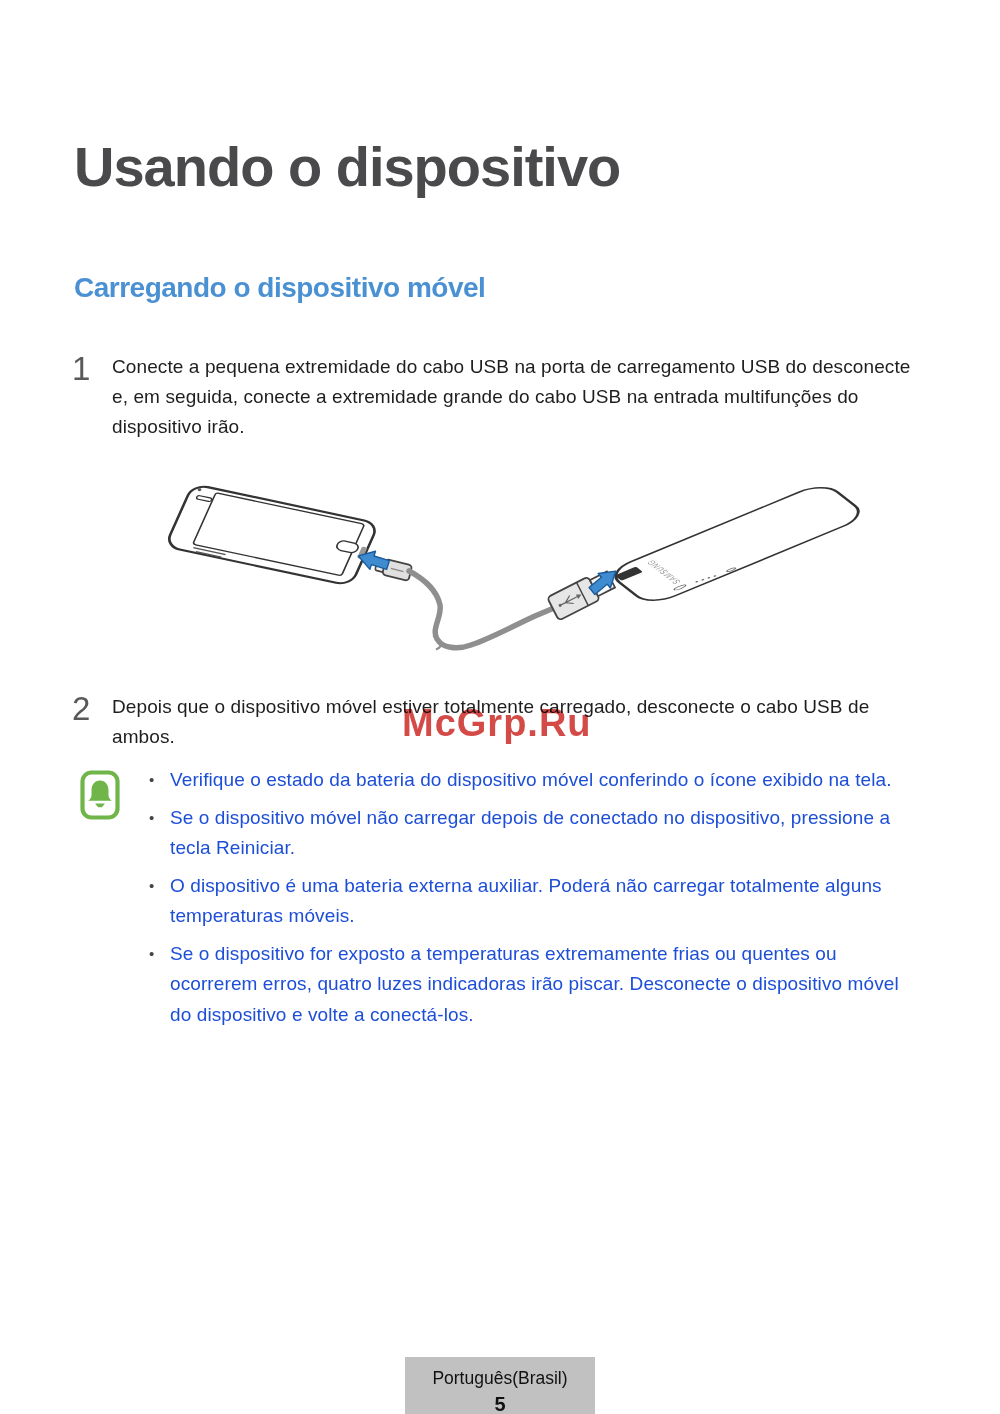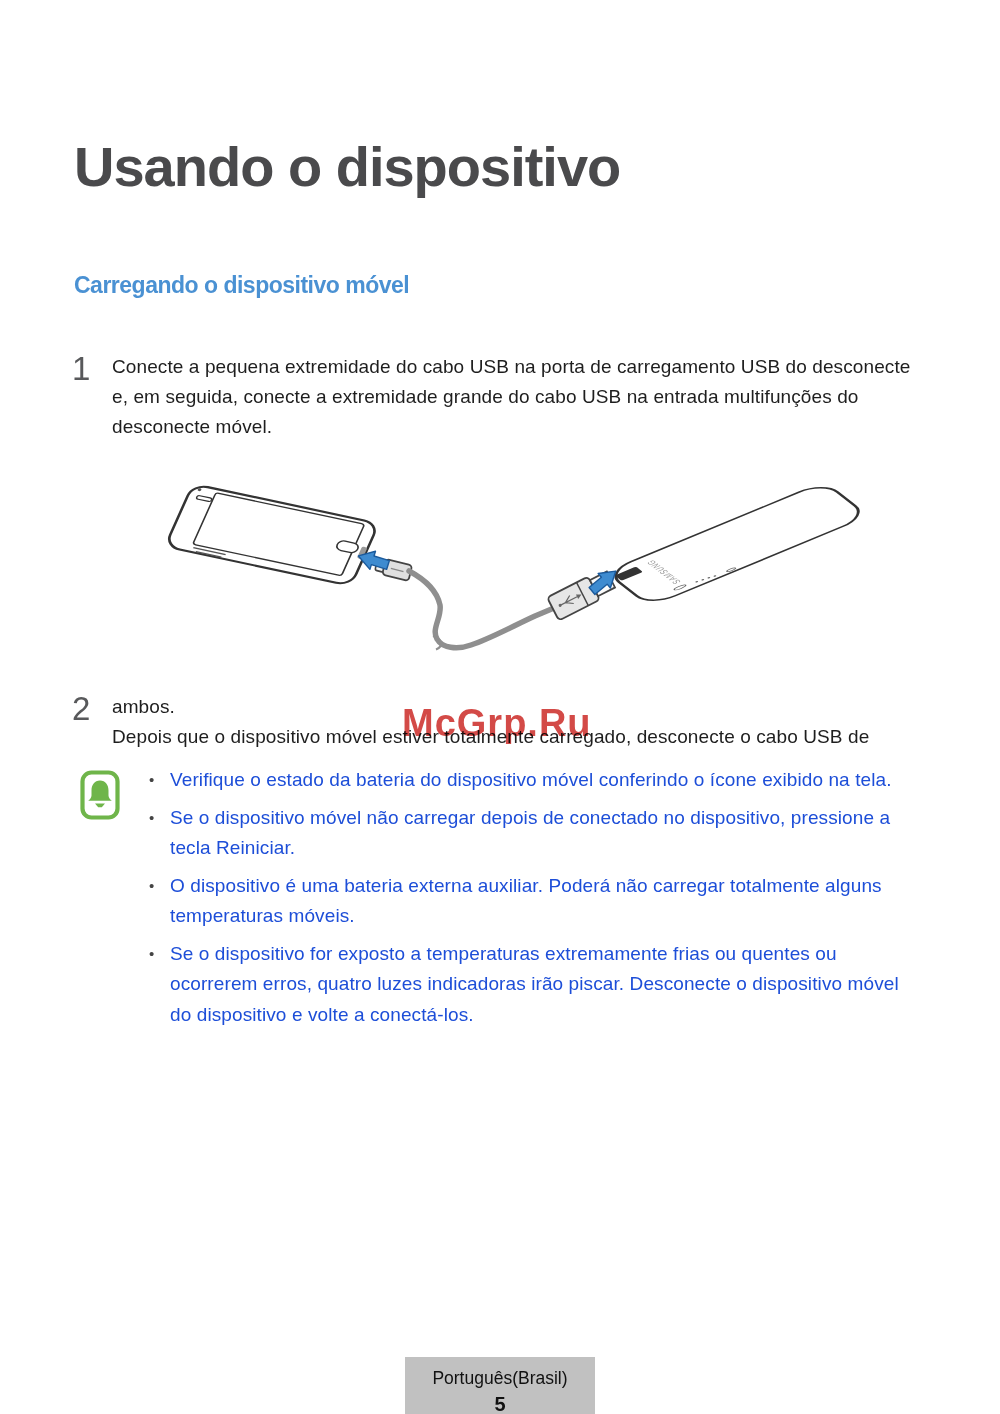--- a/index.html
+++ b/index.html
@@ -17,21 +17,21 @@
     position: absolute;
     left: 74px; top: 118px;
     font-size: 56px;
     font-weight: 700;
     letter-spacing: -1px;
     color: #4a4a4c;
   }
   .section-title {
     position: absolute;
     left: 74px; top: 256px;
-    font-size: 23px;
+    font-size: 28px;
     font-weight: 700;
     letter-spacing: -0.5px;
     color: #4a91d3;
   }
   .step {
     position: absolute;
     left: 72px;
     display: flex;
     align-items: flex-start;
   }
@@ -122,21 +122,21 @@
 
   <h1 class="page-title">Usando o dispositivo</h1>
 
   <h2 class="section-title">Carregando o dispositivo móvel</h2>
 
   <div class="step step-1">
     <span class="step-num">1</span>
     <div class="step-text">
       <div>Conecte a pequena extremidade do cabo USB na porta de carregamento USB do desconecte</div>
       <div>e, em seguida, conecte a extremidade grande do cabo USB na entrada multifunções do</div>
-      <div>desconecte móvel.</div>
+      <div>dispositivo irão.</div>
     </div>
   </div>
 
   <div class="illustration">
     <svg width="760" height="218" viewBox="0 0 760 218" xmlns="http://www.w3.org/2000/svg">
 
       <g transform="matrix(0.978,0.208,-0.35,0.78,53,25)" fill="#ffffff" stroke="#333333">
         <rect x="0" y="0" width="190" height="80" rx="15" stroke-width="2.6"></rect>
         <rect x="25" y="4.5" width="152" height="66" rx="3" stroke-width="1.6"></rect>
         <rect x="9" y="12" width="15" height="4.5" rx="2.2" stroke-width="1.4"></rect>
@@ -181,22 +181,22 @@
       </g>
 
       <path transform="translate(248,106) rotate(197)" d="M0 -4.5 L16 -4.5 L16 -9.5 L31 0 L16 9.5 L16 4.5 L0 4.5 Z" fill="#3e8bd0" stroke="#1b5a9c" stroke-width="1.4" stroke-linejoin="round"></path>
       <path transform="translate(452,132) rotate(-40)" d="M0 -4.5 L16 -4.5 L16 -9.5 L31 0 L16 9.5 L16 4.5 L0 4.5 Z" fill="#3e8bd0" stroke="#1b5a9c" stroke-width="1.4" stroke-linejoin="round"></path>
     </svg>
   </div>
 
   <div class="step step-2">
     <span class="step-num">2</span>
     <div class="step-text">
+      <div>Depois que o dispositivo móvel estiver totalmente carregado, desconecte o cabo USB de</div>
       <div>ambos.</div>
-      <div>Depois que o dispositivo móvel estiver totalmente carregado, desconecte o cabo USB de</div>
     </div>
   </div>
 
   <div class="watermark" style="color:#cc2a26;">McGrp.Ru</div>
 
   <div class="note-icon">
     <svg width="40" height="50" viewBox="0 0 40 50" xmlns="http://www.w3.org/2000/svg">
       <rect x="2.5" y="2.5" width="35" height="45" rx="9" fill="none" stroke="#6fb54a" stroke-width="4.2"></rect>
       <path fill="#6fb54a" d="M20 10.5 C14.5 10.5 11.5 15 11.5 20.5 L11.5 25.5 C11.5 27.8 9.8 29.3 8.2 30.8 L31.8 30.8 C30.2 29.3 28.5 27.8 28.5 25.5 L28.5 20.5 C28.5 15 25.5 10.5 20 10.5 Z"></path>
       <path fill="#6fb54a" d="M15 33.5 H25 L21.8 37.2 H18.2 Z"></path>

